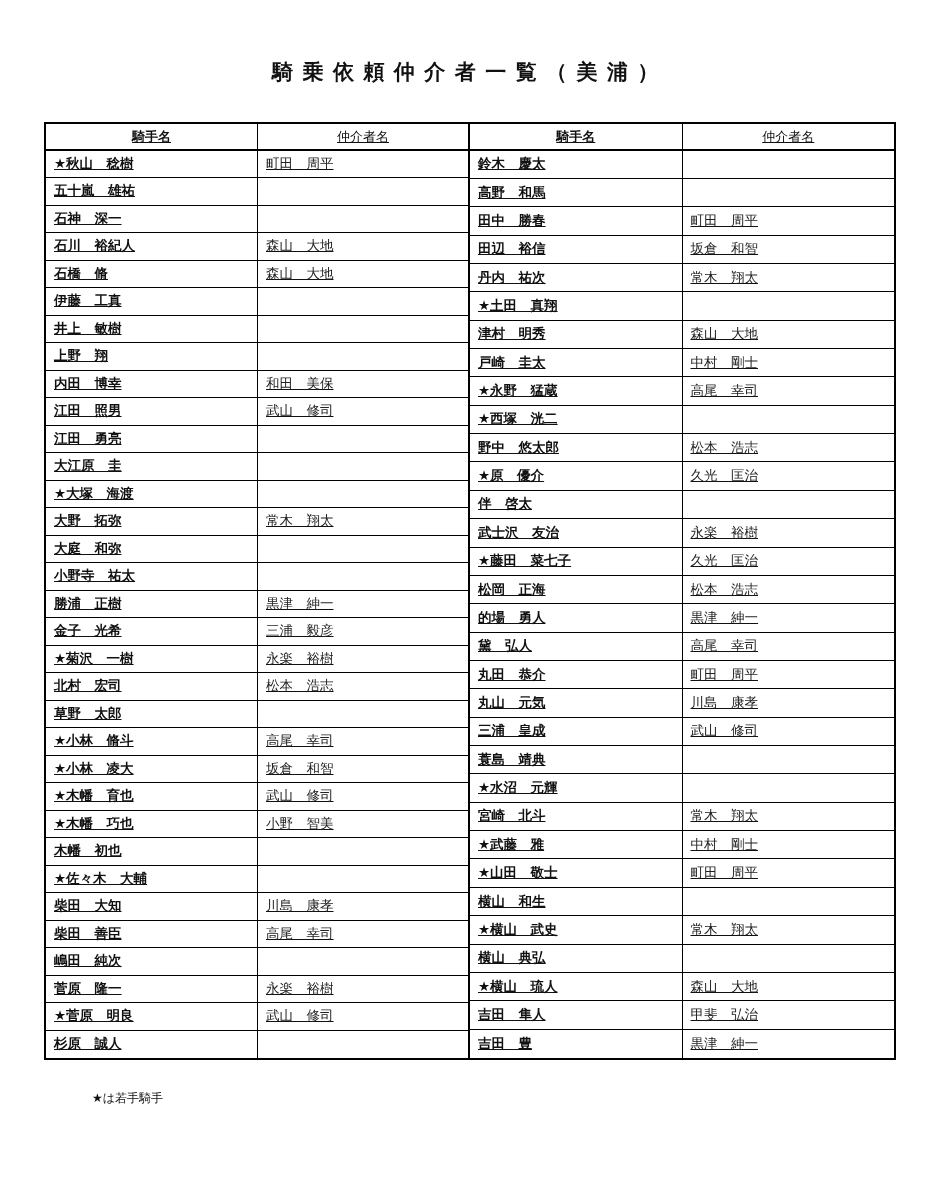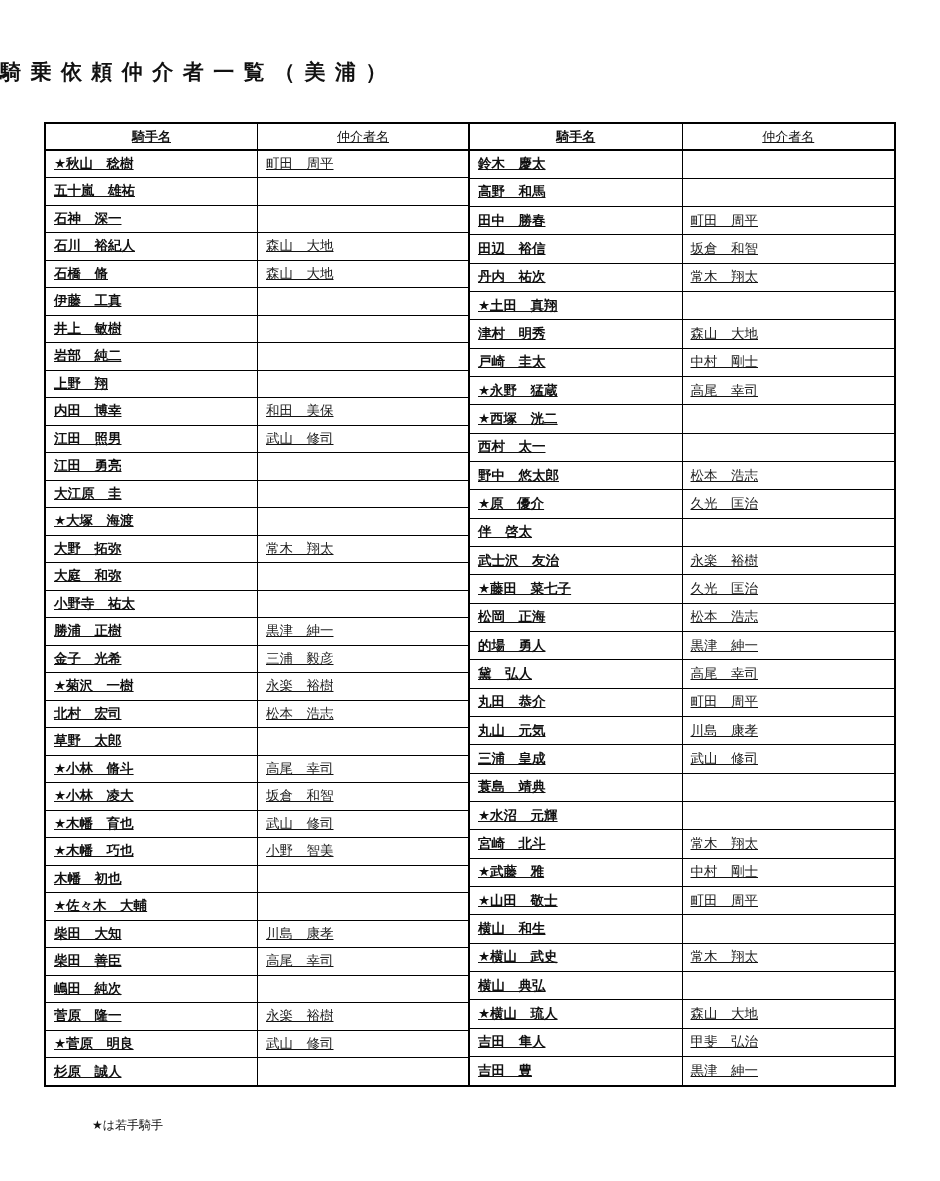--- a/index.html
+++ b/index.html
@@ -6,21 +6,21 @@
   html, body { background: #ffffff; }
   body {
     width: 940px;
     height: 1181px;
     font-family: "DejaVu Sans", "Liberation Sans", sans-serif;
     color: #111111;
     position: relative;
   }
   .page-title {
     margin-top: 58px;
-    text-align: left;
+    text-align: center;
     font-size: 21px;
     font-weight: bold;
     letter-spacing: 0.45em;
     color: #111111;
     white-space: nowrap;
   }
   .table-wrap {
     width: 852px;
     margin: 36px auto 0 auto;
     border: 2px solid #000000;
@@ -101,24 +101,20 @@
         </tr>
         <tr>
           <td class="cell-jockey">伊藤　工真</td>
           <td class="cell-agent"></td>
         </tr>
         <tr>
           <td class="cell-jockey">井上　敏樹</td>
           <td class="cell-agent"></td>
         </tr>
         <tr>
-          <td class="cell-jockey">岩部　純二</td>
-          <td class="cell-agent"></td>
-        </tr>
-        <tr>
           <td class="cell-jockey">上野　翔</td>
           <td class="cell-agent"></td>
         </tr>
         <tr>
           <td class="cell-jockey">内田　博幸</td>
           <td class="cell-agent">和田　美保</td>
         </tr>
         <tr>
           <td class="cell-jockey">江田　照男</td>
           <td class="cell-agent">武山　修司</td>
@@ -260,24 +256,20 @@
         </tr>
         <tr>
           <td class="cell-jockey">★永野　猛蔵</td>
           <td class="cell-agent">高尾　幸司</td>
         </tr>
         <tr>
           <td class="cell-jockey">★西塚　洸二</td>
           <td class="cell-agent"></td>
         </tr>
         <tr>
-          <td class="cell-jockey">西村　太一</td>
-          <td class="cell-agent"></td>
-        </tr>
-        <tr>
           <td class="cell-jockey">野中　悠太郎</td>
           <td class="cell-agent">松本　浩志</td>
         </tr>
         <tr>
           <td class="cell-jockey">★原　優介</td>
           <td class="cell-agent">久光　匡治</td>
         </tr>
         <tr>
           <td class="cell-jockey">伴　啓太</td>
           <td class="cell-agent"></td>

